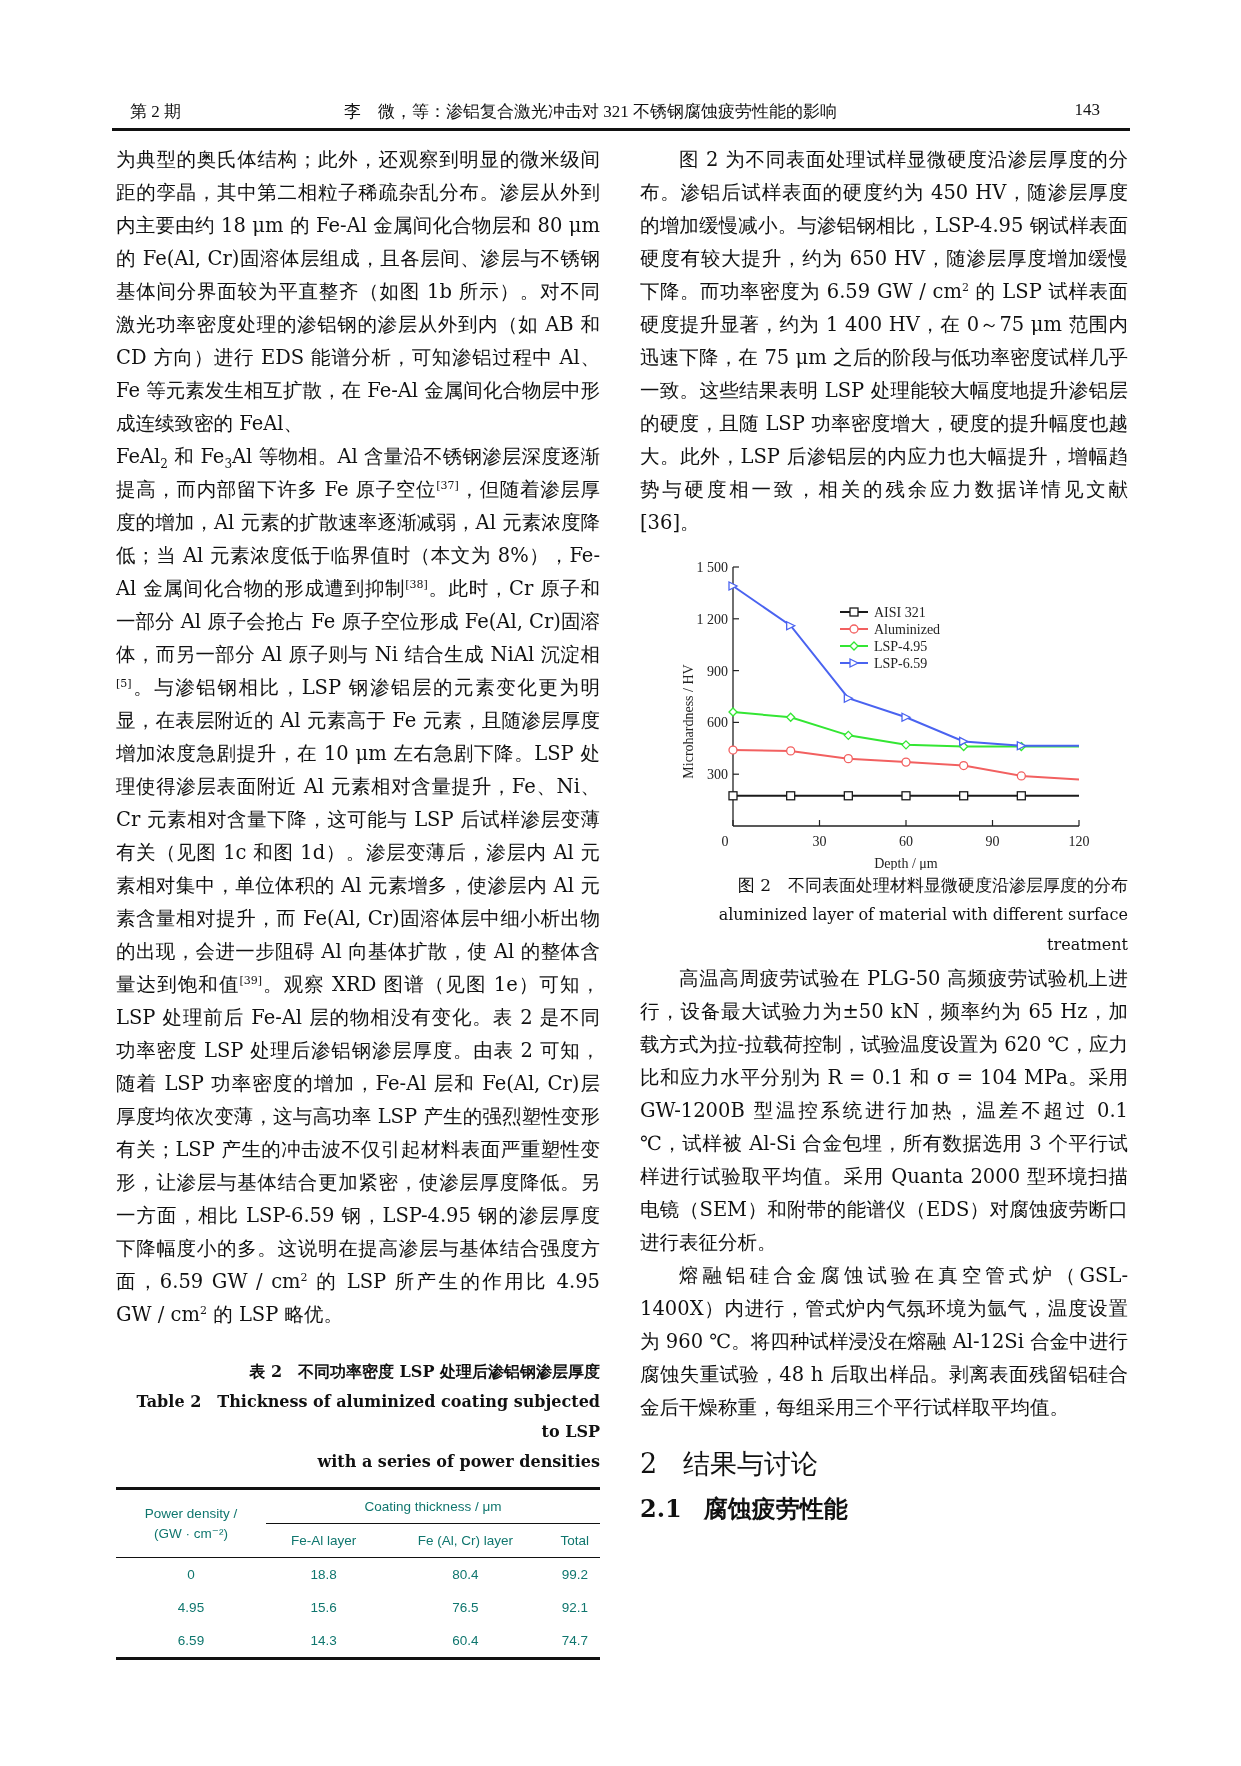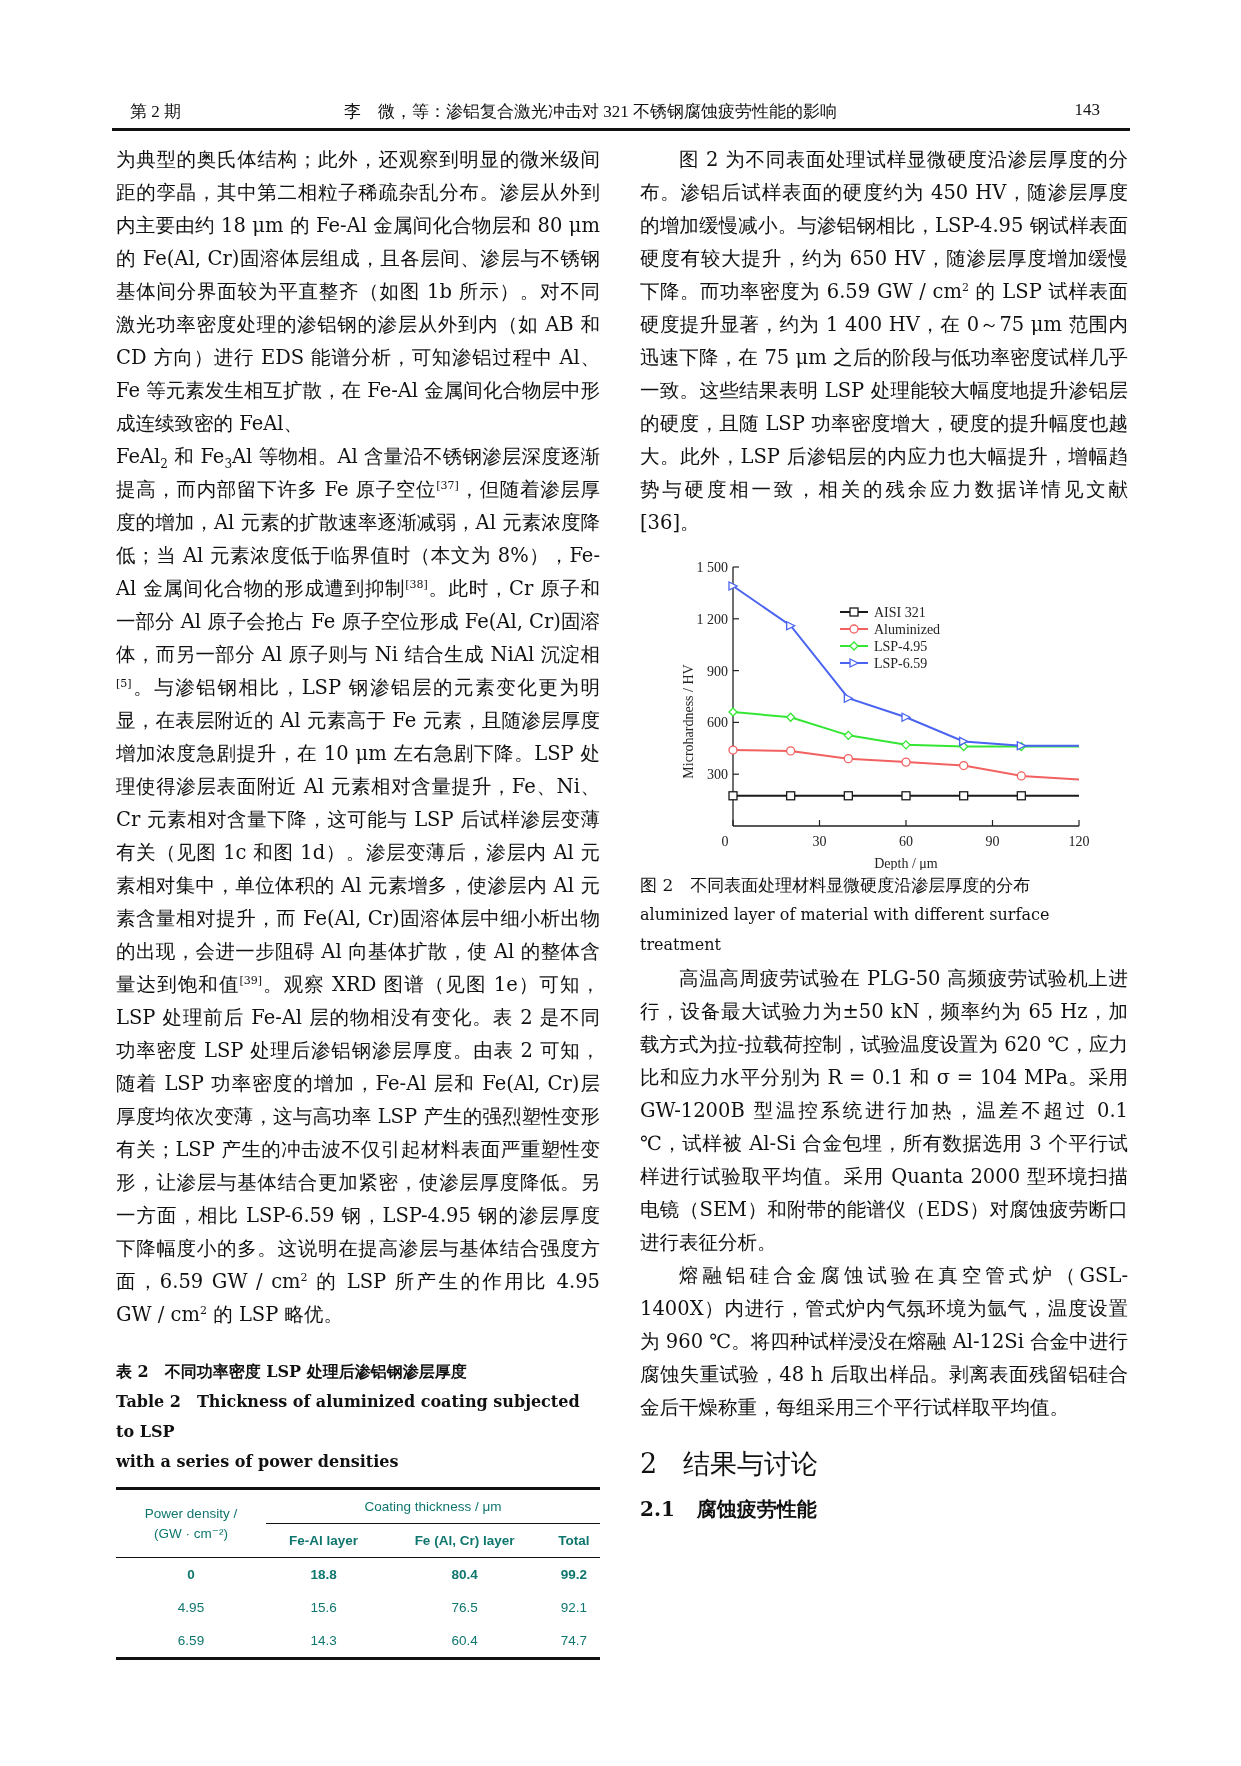--- a/index.html
+++ b/index.html
@@ -10,31 +10,31 @@
   .header .title { position:absolute; left:232px; top:2px; }
   .header .page { position:absolute; right:30px; top:2px; }
   .header-rule { position:absolute; left:112px; top:128px; width:1018px; height:3px; background:#111; }
   .col { position:absolute; font-size:19.5px; line-height:33px; text-align:justify; }
   .col-left { left:116px; top:143px; width:484px; }
   .col-right { left:640px; top:143px; width:488px; }
   .col p { margin:0; }
   .indent { text-indent:2em; }
   sup { font-size:11px; vertical-align:super; line-height:0; }
   sub { font-size:12px; line-height:0; }
-  .caption { text-align:left; font-size:16px; line-height:30px; }
+  .caption { text-align:right; font-size:16px; line-height:30px; }
   .caption.bold { font-weight:bold; }
   table.t2 { border-collapse:collapse; width:484px; font-family:"Liberation Sans","DejaVu Sans",sans-serif; font-size:13.5px; color:#0f766e; margin-top:10px; }
   table.t2 td, table.t2 th { font-weight:normal; text-align:center; padding:0; height:30px; }
   table.t2 .top { border-top:3px solid #111; }
-  table.t2 .mid { border-top:1px solid #111;font-weight:bold; }
+  table.t2 .mid { border-top:1px solid #111; }
   table.t2 .bot { border-bottom:3px solid #111; }
   .figure { position:absolute; left:660px; top:550px; width:440px; height:320px; }
   .figcap { position:absolute; left:640px; top:870px; width:488px; }
   .sec-title { font-size:27px; line-height:40px; margin:20px 0 10px 0; }
-  .sub-title { font-size:20px; font-weight:bold; margin:4px 0 0 0; line-height:30px; }
+  .sub-title { font-size:24px; font-weight:bold; margin:4px 0 0 0; line-height:30px; }
   .sub-title .num { margin-right:22px; }
 </style>
 </head>
 <body>
 
 <div class="header">
   <span class="issue">第 2 期</span>
   <span class="title">李　微，等：渗铝复合激光冲击对 321 不锈钢腐蚀疲劳性能的影响</span>
   <span class="page">143</span>
 </div>

